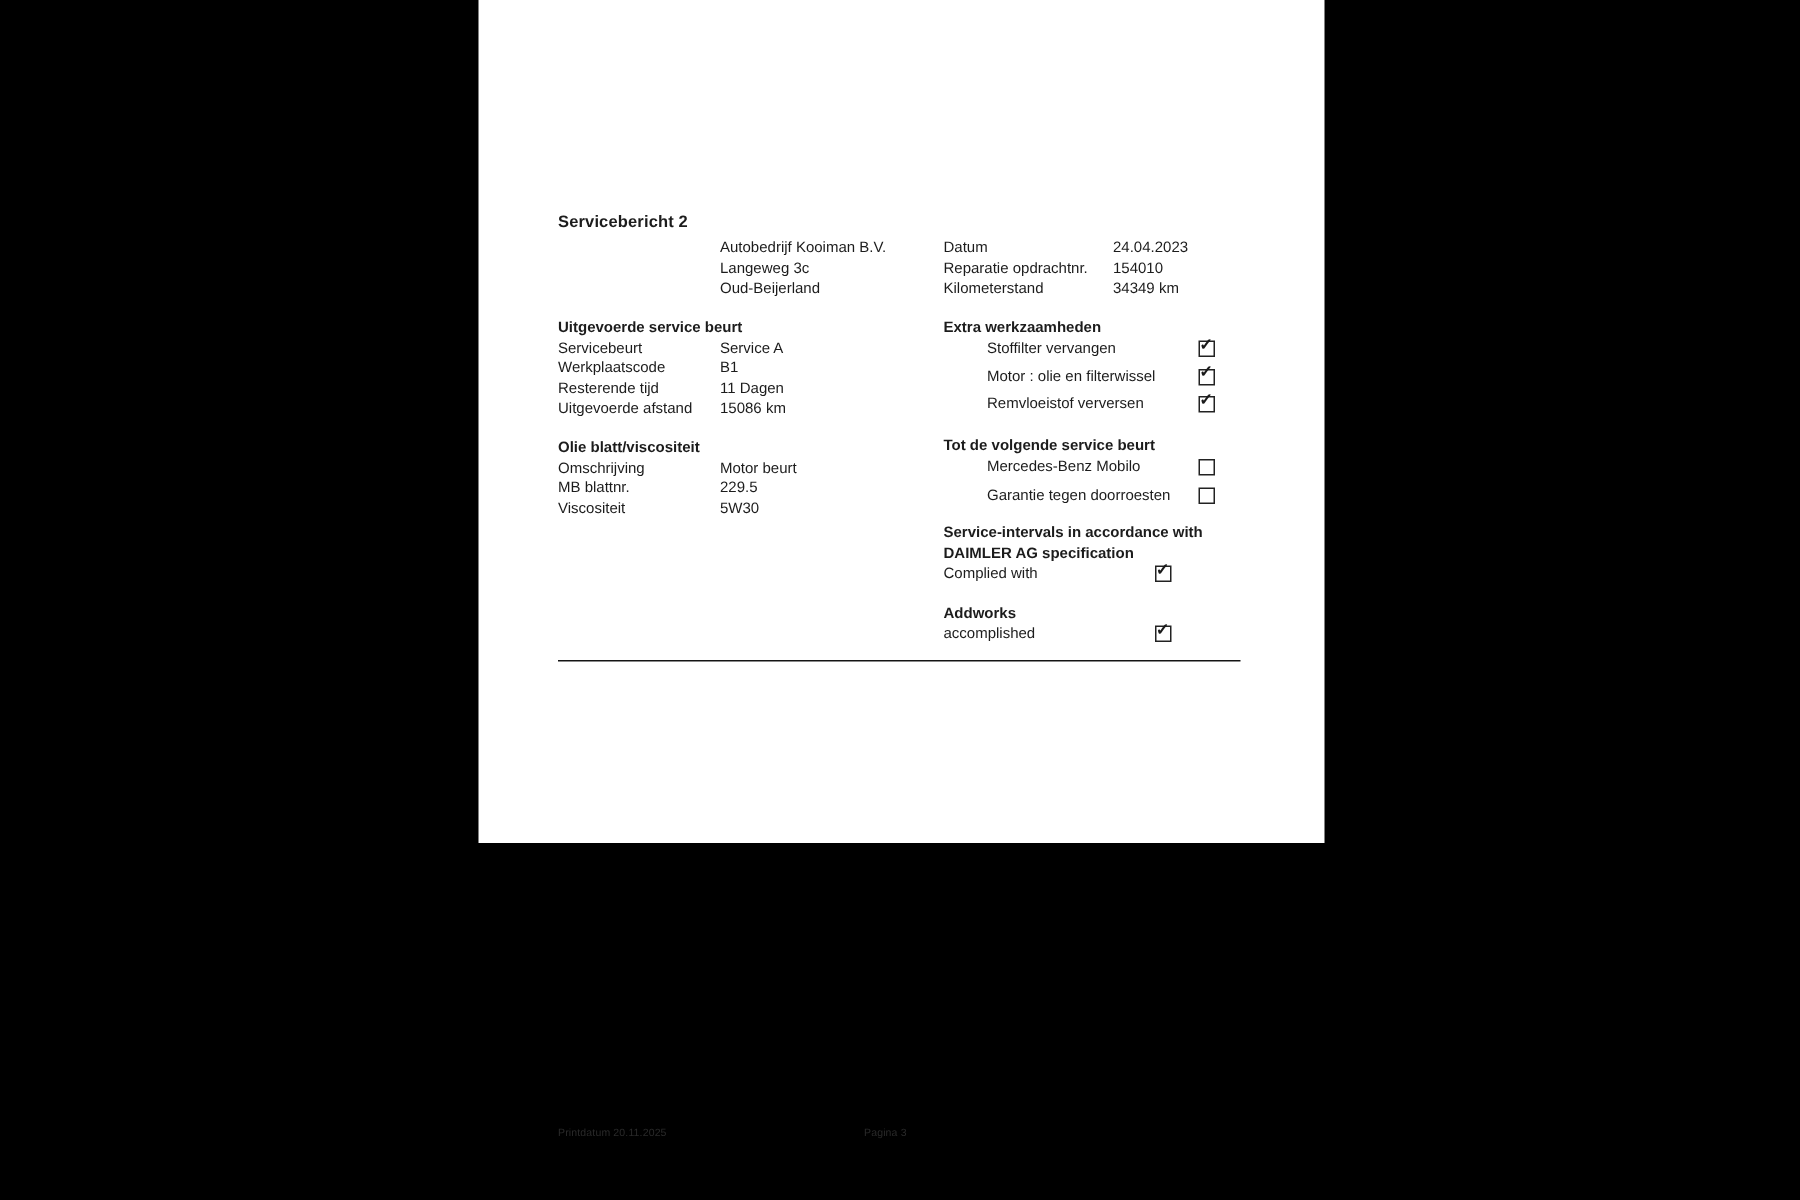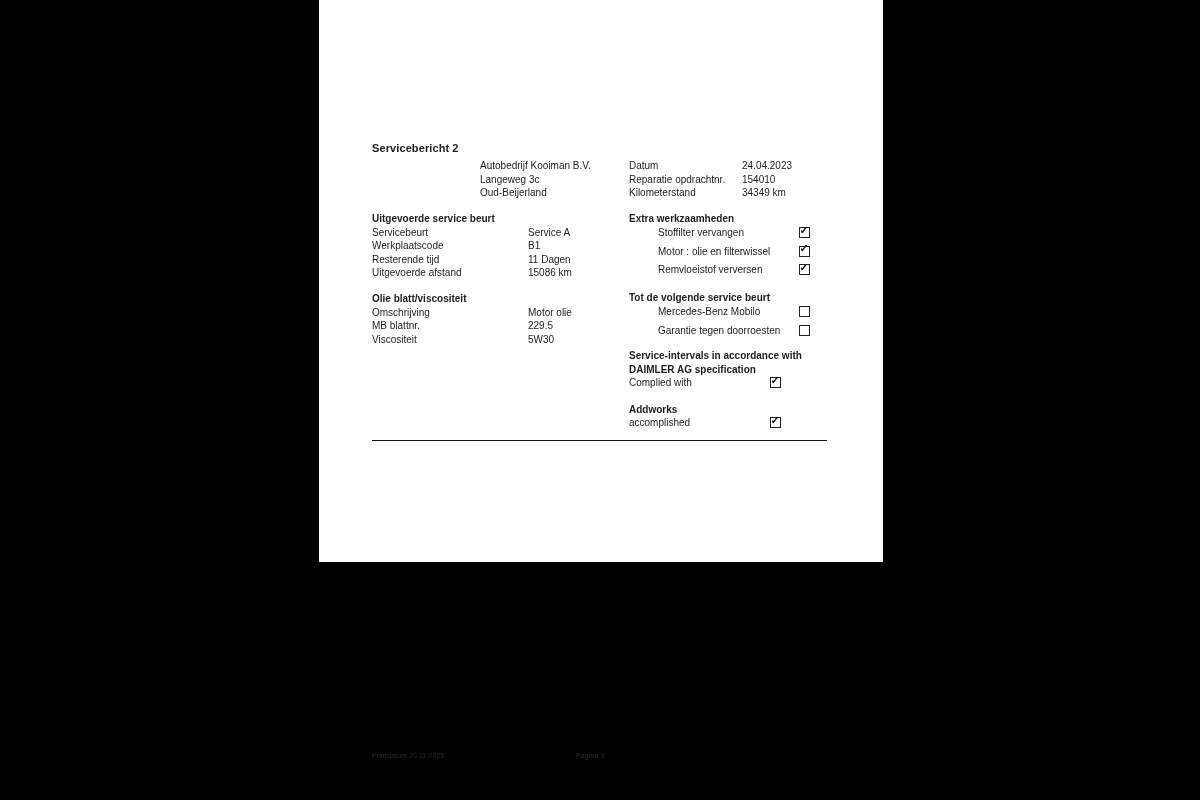--- a/index.html
+++ b/index.html
@@ -36,21 +36,21 @@
   .lines { line-height: 13.5px; }
   .meta-grid { line-height: 13.5px; }
   .meta-row { display: flex; }
   .meta-row .m-label { width: 113px; flex: none; }
   .sec-heading {
     font-weight: bold;
     font-size: 10px;
     line-height: 13.5px;
   }
   .kv-rows { line-height: 13.4px; }
-  .kv-row { display: flex; gap: 48px; }
+  .kv-row { display: flex; }
   .kv-row .k { width: 108px; flex: none; }
   .cb-rows { }
   .cb-row {
     display: flex;
     align-items: flex-start;
     height: 18.7px;
     margin-left: 29px;
   }
   .cb-row .cb-label { width: 141px; flex: none; line-height: 12px; }
   .checkbox {
@@ -133,21 +133,21 @@
       <div class="kv-row">
         <span class="k">Uitgevoerde afstand</span>
         <span>15086 km</span>
       </div>
     </div>
 
     <div class="abs sec-heading" style="left:53px; top:292px;">Olie blatt/viscositeit</div>
     <div class="abs kv-rows" style="left:53px; top:306px;">
       <div class="kv-row">
         <span class="k">Omschrijving</span>
-        <span>Motor olie</span>
+        <span>Motor beurt</span>
       </div>
       <div class="kv-row">
         <span class="k">MB blattnr.</span>
         <span>229.5</span>
       </div>
       <div class="kv-row">
         <span class="k">Viscositeit</span>
         <span>5W30</span>
       </div>
     </div>

